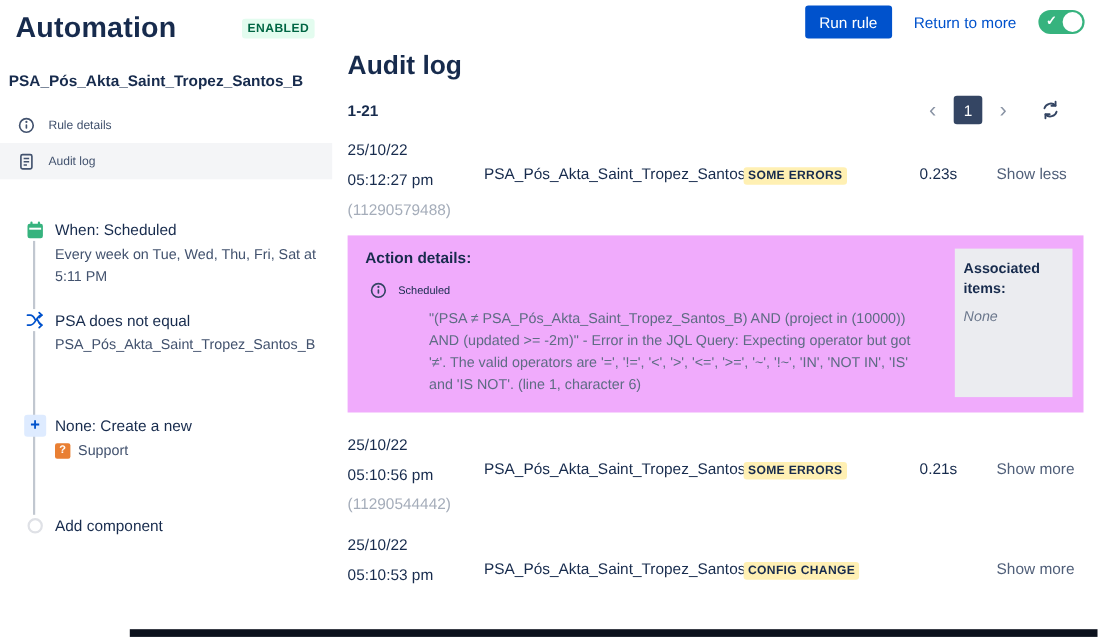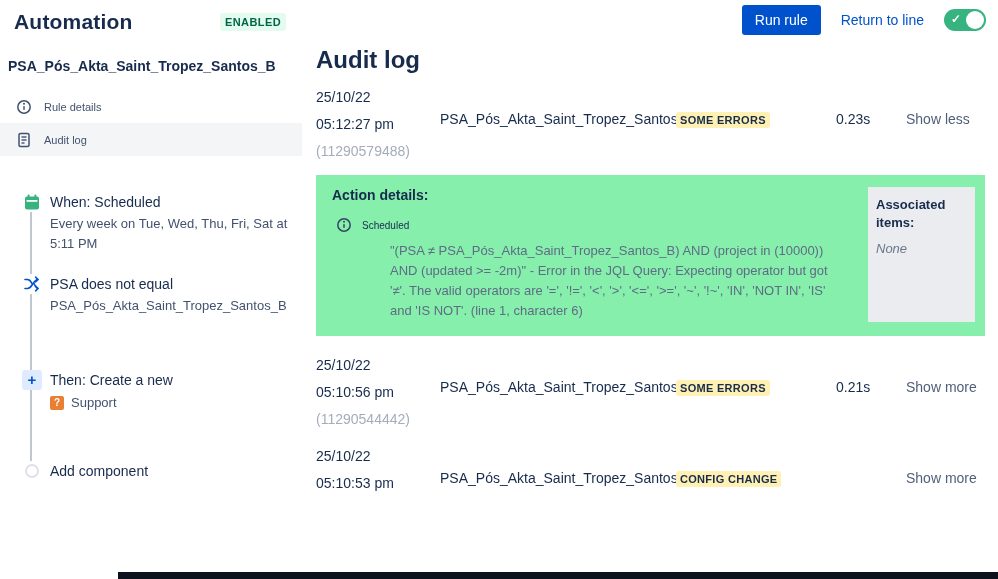--- a/index.html
+++ b/index.html
@@ -6,21 +6,21 @@
   html,body { background:#fff; }
   .app {
     position:relative; width:998px; height:579px; overflow:hidden;
     background:#fff; color:#172B4D;
     font-family:"Liberation Sans", sans-serif; font-size:14px;
   }
 
   
   .sidebar { position:absolute; left:0; top:0; width:302px; height:100%; padding-top:10px; }
   .sidebar-head { display:flex; align-items:center; padding:0 16px 0 14px; }
-  .app-title { font-size:21px; font-weight:700; color:#172B4D; letter-spacing:.2px; }
+  .app-title { font-size:26px; font-weight:700; color:#172B4D; letter-spacing:.2px; }
   .enabled-badge { margin-left:auto; background:#E3FCEF; color:#006644; font-size:11px; font-weight:700;
     letter-spacing:.4px; padding:3px 5px; border-radius:3px; }
   .rule-name { margin:24px 8px 0 8px; font-size:14px; font-weight:700; color:#172B4D; }
   .nav { margin-top:16px; }
   .nav-item { display:flex; align-items:center; gap:12px; height:33px; padding-left:16px;
     font-size:11px; color:#42526E; cursor:pointer; }
   .nav-item.selected { background:#F4F5F7; }
   .nav-icon { display:flex; width:16px; height:16px; }
 
   .flow { position:relative; margin-top:36px; padding-left:22px; }
@@ -68,21 +68,21 @@
     font-size:12px; color:#6B778C; }
   .row { padding-top:10px; }
   .cell-date div { font-size:14px; color:#172B4D; line-height:27px; white-space:nowrap; }
   .cell-date .run-id { color:#A5ADBA; }
   .cell-mid { padding-top:27px; font-size:14px; color:#172B4D; white-space:nowrap; }
   .badge { display:inline-block; background:#FFF0B3; color:#172B4D; font-size:11px; font-weight:700;
     letter-spacing:.3px; padding:2px 4px; border-radius:3px; }
   .op-link { padding-left:12px; color:#505F79; cursor:pointer; }
 
   
-  .detail-panel { margin-top:10px; margin-bottom:6px; background:#86efac;
+  .detail-panel { margin-top:10px; margin-bottom:6px; background:#f0abfc;
     padding:12px 10px 14px 16px; display:flex; gap:30px; }
   .detail-left { flex:1; }
   .detail-heading { font-size:14px; font-weight:700; color:#172B4D; }
   .event-row { display:flex; align-items:center; gap:10px; margin:14px 0 0 4px; }
   .event-title { font-size:10px; color:#172B4D; }
   .error-intro { margin:7px 0 0 30px; font-size:14px; color:#44546F; }
   .error-body { margin:8px 0 0 58px; width:448px; font-size:13px; line-height:1.55; color:#5E6C84; }
   .assoc-box { width:110px; background:#EBECF0; padding:9px 8px; align-self:stretch; }
   .assoc-heading { font-size:13px; font-weight:700; color:#172B4D; line-height:1.35; }
   .assoc-value { margin-top:10px; font-style:italic; font-size:13px; color:#6B778C; }
@@ -158,51 +158,67 @@
         </span>
         <div>
           <div class="flow-title">PSA does not equal</div>
           <div class="flow-sub">PSA_Pós_Akta_Saint_Tropez_Santos_B</div>
         </div>
       </div>
 
       <div class="flow-item gap-c">
         <span class="flow-icon plus-box">+</span>
         <div>
-          <div class="flow-title">Then: Create a new</div>
+          <div class="flow-title">None: Create a new</div>
           <div class="action-lines">
             <div class="inline-row">
               <span class="support-icon">?</span>
               <span>Support</span>
             </div>
           </div>
         </div>
       </div>
 
       <div class="flow-item">
         <span class="flow-icon">
             <span class="circle-icon"></span>
           </span>
         <div class="flow-title">Add component</div>
       </div>
     </div>
   </aside>
 
   <div class="top-controls">
     <button class="run-rule-btn">Run rule</button>
-    <a class="return-link">Return to line</a>
+    <a class="return-link">Return to more</a>
     <div class="toggle">
       <span class="toggle-check">✓</span>
       <span class="toggle-knob"></span>
     </div>
   </div>
 
   <main class="main">
     <h2 class="audit-title">Audit log</h2>
 
+    <div class="audit-meta">
+      <span class="range">1-21</span>
+      <div class="pager">
+        <span class="pager-chevron">‹</span>
+        <span class="page-current">1</span>
+        <span class="pager-chevron">›</span>
+        <span class="refresh-btn">
+          <svg width="20" height="20" viewBox="0 0 20 20" fill="none" stroke="#344563" stroke-width="1.7" stroke-linecap="round" stroke-linejoin="round">
+              <path d="M4.5 8.5a6 6 0 0 1 10-2.6"></path>
+              <path d="M14.6 2.4v3.8h-3.8"></path>
+              <path d="M15.5 11.5a6 6 0 0 1-10 2.6"></path>
+              <path d="M5.4 17.6v-3.8h3.8"></path>
+            </svg>
+        </span>
+      </div>
+    </div>
 
 
     <div class="row">
       <div class="cell-date">
         <div>25/10/22</div>
         <div>05:12:27 pm</div>
         <div class="run-id">(11290579488)</div>
       </div>
       <div class="cell-mid">PSA_Pós_Akta_Saint_Tropez_Santos_B</div>
       <div class="cell-mid">

